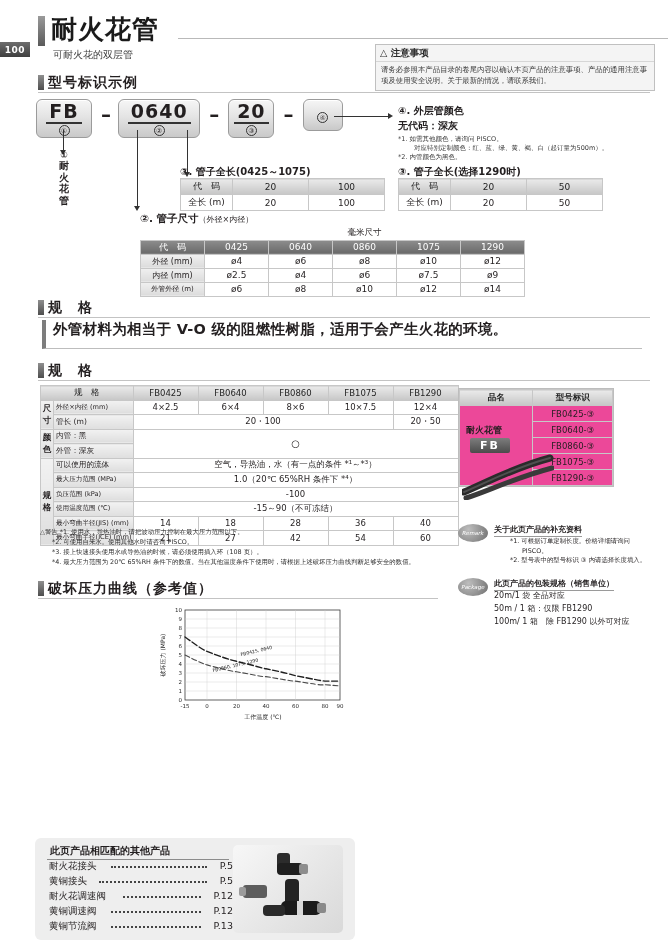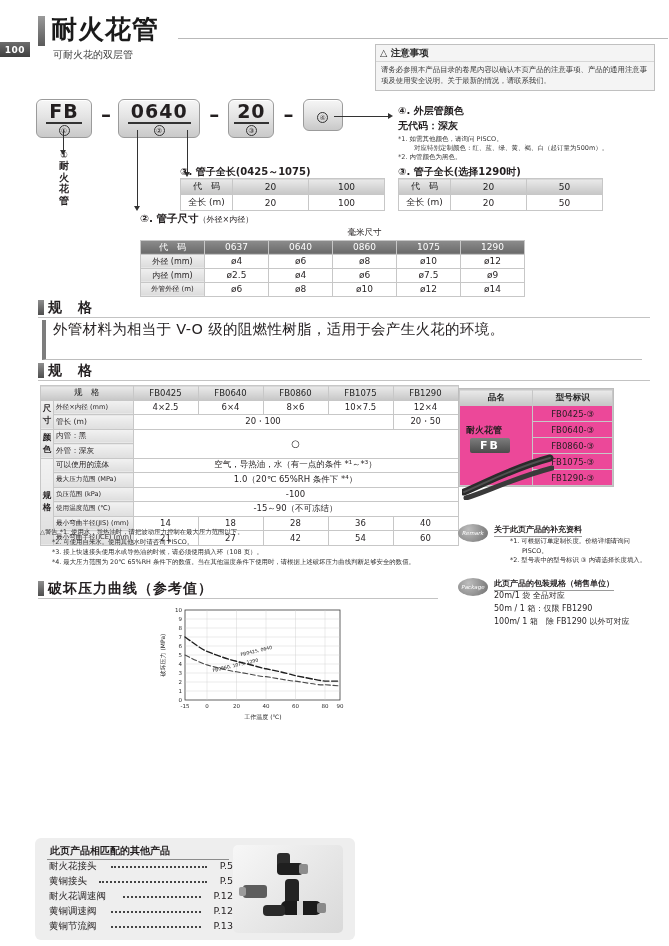--- a/index.html
+++ b/index.html
@@ -137,23 +137,23 @@
   
   .ts-cap { position:absolute; left:140px; top:212px; font-size:10.5px; font-weight:bold; }
   .ts-cap span.small { font-size:8px; font-weight:normal; }
   .ts-wrap { position:absolute; left:140px; top:226px; }
   .ts-wrap table td { font-size:9px; height:14px; padding:0 2px; }
   .mm-head { font-size:8.5px !important; font-weight:bold; background:#fff !important; border:none !important; border-bottom:none !important;}
 
   
   .spec-text {
     position:absolute; left:42px; top:320px; width:600px;
-    font-size:14.5px; font-weight:normal; letter-spacing:0.3px;
+    font-size:14.5px; font-weight:bold; letter-spacing:0.3px;
     padding-left:7px; border-left:4px solid #7d7d7d;
-    border-bottom:1px solid #bdbdbd; padding-bottom:20px;
+    border-bottom:1px solid #bdbdbd; padding-bottom:9px;
   }
 
   
   .mtbl { position:absolute; left:40px; top:385px; }
   .mtbl table td { font-size:8.5px; height:14.5px; padding:0 1px; }
   .mtbl .rl {
     font-size:6.6px; background:linear-gradient(#f2f2f2,#dedede) !important;
     text-align:left; padding-left:2px; white-space:nowrap; font-weight:normal;
   }
   .mtbl .rl-wide { font-size:7.6px; }
@@ -238,20 +238,24 @@
   </div>
 
   <div class="attn">
     <div class="attn-hd">
       <span>△</span>
       <span>注意事项</span>
     </div>
     <div class="attn-bd">请务必参照本产品目录的卷尾内容以确认本页产品的注意事项、产品的通用注意事项及使用安全说明。关于最新的情况，请联系我们。</div>
   </div>
 
+  <div class="sect" style="left:38px; top:72px; width:612px;">
+    <span class="sbar"></span><span class="stxt">型号标识示例</span>
+    <div class="srule" style="width:612px; top:20px;"></div>
+  </div>
 
   <div class="code-row">
     <div class="cbox" style="width:56px;">
       <span class="ctxt">FB</span>
       <span class="cnum"><span class="circ">①</span></span>
     </div>
     <span class="dash">–</span>
     <div class="cbox" style="width:82px; margin-left:-2px;">
       <span class="ctxt">0640</span>
       <span class="cnum"><span class="circ">②</span></span>
@@ -332,21 +336,21 @@
   </div>
   <div class="ts-wrap">
     <table class="t">
       <tbody>
           <tr>
         <td style="border:none;background:#fff;"></td>
         <td colspan="5" class="mm-head" style="border:none;">毫米尺寸</td>
       </tr>
       <tr>
         <td class="hdr-cell-dark" style="width:64px;">代　码</td>
-        <td class="hdr-cell-dark" style="width:64px;">0637</td>
+        <td class="hdr-cell-dark" style="width:64px;">0425</td>
         <td class="hdr-cell-dark" style="width:64px;">0640</td>
         <td class="hdr-cell-dark" style="width:64px;">0860</td>
         <td class="hdr-cell-dark" style="width:64px;">1075</td>
         <td class="hdr-cell-dark" style="width:64px;">1290</td>
       </tr>
       <tr>
         <td class="lbl-cell" style="font-size:8px;">外径 (mm)</td>
         <td>ø4</td>
         <td>ø6</td>
         <td>ø8</td>

